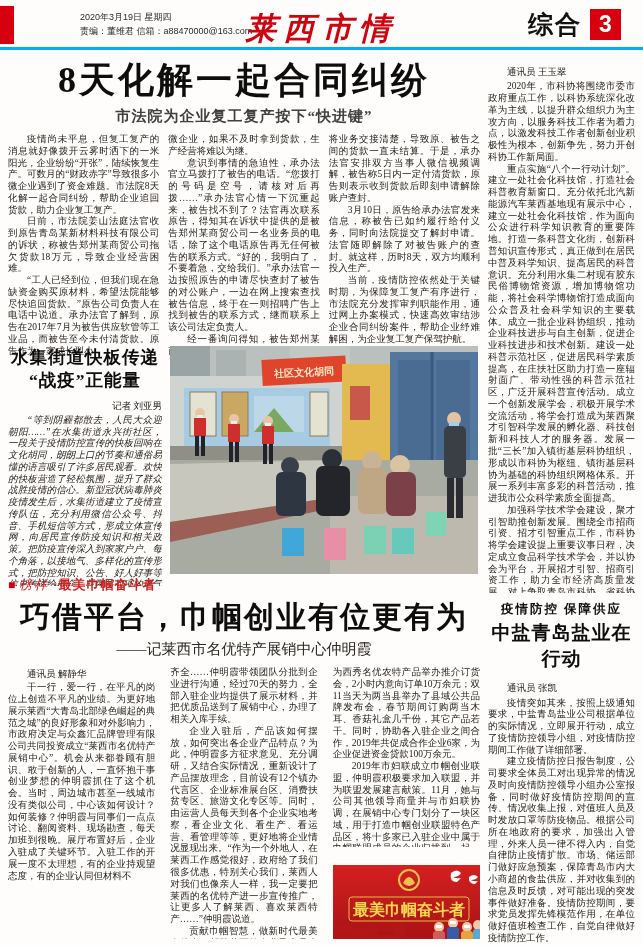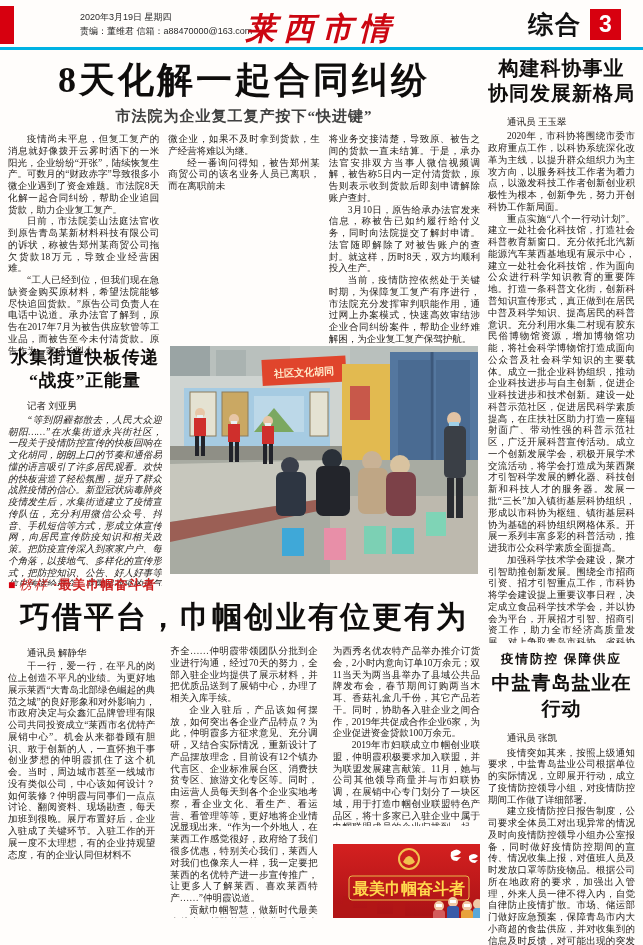--- a/index.html
+++ b/index.html
@@ -38,21 +38,21 @@
     letter-spacing:3px; color:#0f0d0c; }
   .lead-subhead { text-align:center; font-size:15px; font-weight:bold;
     color:#404040; margin-top:2px; letter-spacing:1px; }
   .lead-cols { display:flex; gap:9px; margin-top:8px; }
   .lead-cols .col { width:152px; height:224px; overflow:hidden; }
 
   
   .kuaiban { left:8px; top:346px; width:154px; height:240px; overflow:hidden; }
   .kb-title { text-align:center; font-size:17.5px; font-weight:bold; line-height:1.3;
     color:#0f0d0c; letter-spacing:1px; }
-  .kuaiban .byline { margin-top:7px; }
+  .kuaiban .byline { margin-top:7px;text-align:right; }
   .kuaiban .bodytext { margin-top:2px; }
   .kuaiban .bodytext p { font-style:italic; }
 
   
   .photo { left:170px; top:346px; width:308px; height:228px; overflow:hidden; }
   .photo svg { display:block; }
 
   
   .model { left:8px; top:576px; width:472px; }
   .model-label { font-size:13px; color:#cc1f1f; display:flex; align-items:center; gap:4px; }
@@ -100,20 +100,21 @@
   <div class="lead-headline">8天化解一起合同纠纷</div>
   <div class="lead-subhead">市法院为企业复工复产按下“快进键”</div>
   <div class="lead-cols">
     <div class="col bodytext">
       <p>疫情尚未平息，但复工复产的消息就好像拨开云雾时洒下的一米阳光，企业纷纷“开张”，陆续恢复生产。可数月的“财政赤字”导致很多小微企业遇到了资金难题。市法院8天化解一起合同纠纷，帮助企业追回货款，助力企业复工复产。</p>
       <p>日前，市法院姜山法庭法官收到原告青岛某新材料科技有限公司的诉状，称被告郑州某商贸公司拖欠货款18万元，导致企业经营困难。</p>
       <p>“工人已经到位，但我们现在急缺资金购买原材料，希望法院能够尽快追回货款。”原告公司负责人在电话中说道。承办法官了解到，原告在2017年7月为被告供应软管等工业品，而被告至今未付清货款。原告作为一家成长型小</p>
     </div>
     <div class="col bodytext">
       <p class="cont">微企业，如果不及时拿到货款，生产经营将难以为继。</p>
+      <p>意识到事情的急迫性，承办法官立马拨打了被告的电话。“您拨打的号码是空号，请核对后再拨……”承办法官心情一下沉重起来，被告找不到了？法官再次联系原告，得知其在诉状中提供的是被告郑州某商贸公司一名业务员的电话，除了这个电话原告再无任何被告的联系方式。“好的，我明白了，不要着急，交给我们。”承办法官一边按照原告的申请尽快查封了被告的对公账户，一边在网上搜索查找被告信息，终于在一则招聘广告上找到被告的联系方式，继而联系上该公司法定负责人。</p>
       <p>经一番询问得知，被告郑州某商贸公司的该名业务人员已离职，而在离职前未</p>
     </div>
     <div class="col bodytext">
       <p class="cont">将业务交接清楚，导致原、被告之间的货款一直未结算。于是，承办法官安排双方当事人微信视频调解，被告称5日内一定付清货款，原告则表示收到货款后即刻申请解除账户查封。</p>
       <p>3月10日，原告给承办法官发来信息，称被告已如约履行给付义务，同时向法院提交了解封申请。法官随即解除了对被告账户的查封。就这样，历时8天，双方均顺利投入生产。</p>
       <p>当前，疫情防控依然处于关键时期，为保障复工复产有序进行，市法院充分发挥审判职能作用，通过网上办案模式，快速高效审结涉企业合同纠纷案件，帮助企业纾难解困，为企业复工复产保驾护航。</p>
     </div>
   </div>
 </div>
 
@@ -226,20 +227,21 @@
   </svg>
 </div>
 
 <div class="abs model">
   <div class="model-label">
     <span class="bullet">■</span>
     <span class="prefix">榜样</span>
     <span class="title">·最美巾帼奋斗者</span>
   </div>
   <div class="model-headline">巧借平台，巾帼创业有位更有为</div>
+  <div class="model-subtitle">——记莱西市名优特产展销中心仲明霞</div>
   <div class="model-cols">
     <div class="col bodytext">
       <div class="byline">
         <span>通讯员</span>
         <b>解静华</b>
       </div>
       <p>干一行，爱一行，在平凡的岗位上创造不平凡的业绩。为更好地展示莱西“大青岛北部绿色崛起的典范之城”的良好形象和对外影响力，市政府决定与众鑫汇品牌管理有限公司共同投资成立“莱西市名优特产展销中心”。机会从来都眷顾有胆识、敢于创新的人，一直怀抱干事创业梦想的仲明霞抓住了这个机会。当时，周边城市甚至一线城市没有类似公司，中心该如何设计？如何装修？仲明霞与同事们一点点讨论、翻阅资料、现场勘查，每天加班到很晚。展厅布置好后，企业入驻成了关键环节。入驻工作的开展一度不太理想，有的企业持观望态度，有的企业认同但材料不</p>
     </div>
     <div class="col bodytext">
       <p class="cont">齐全……仲明霞带领团队分批到企业进行沟通，经过70天的努力，全部入驻企业均提供了展示材料，并把优质品送到了展销中心，办理了相关入库手续。</p>
@@ -290,24 +292,20 @@
               <rect x="117" y="56" width="6" height="3" fill="#ffffff"></rect>
             <rect x="131" y="60" width="6" height="3" fill="#ffffff"></rect>
           </g>
         </svg>
       </div>
     </div>
   </div>
 </div>
 
 <div class="abs rightcol">
-  <div class="sci-title">
-    <div>构建科协事业</div>
-    <div>协同发展新格局</div>
-  </div>
   <div class="byline">
     <span>通讯员</span>
     <b>王玉翠</b>
   </div>
   <div class="sci-body bodytext">
     <p>2020年，市科协将围绕市委市政府重点工作，以科协系统深化改革为主线，以提升群众组织力为主攻方向，以服务科技工作者为着力点，以激发科技工作者创新创业积极性为根本，创新争先，努力开创科协工作新局面。</p>
     <p>重点实施“八个一行动计划”。建立一处社会化科技馆，打造社会科普教育新窗口。充分依托北汽新能源汽车莱西基地现有展示中心，建立一处社会化科技馆，作为面向公众进行科学知识教育的重要阵地。打造一条科普文化街，创新科普知识宣传形式，真正做到在居民中普及科学知识、提高居民的科普意识。充分利用水集二村现有胶东民俗博物馆资源，增加博物馆功能，将社会科学博物馆打造成面向公众普及社会科学知识的主要载体。成立一批企业科协组织，推动企业科技进步与自主创新，促进企业科技进步和技术创新。建设一处科普示范社区，促进居民科学素质提高，在庄扶社区助力打造一座辐射面广、带动性强的科普示范社区，广泛开展科普宣传活动。成立一个创新发展学会，积极开展学术交流活动，将学会打造成为莱西聚才引智科学发展的孵化器、科技创新和科技人才的服务器。发展一批“三长”加入镇街基层科协组织，形成以市科协为枢纽、镇街基层科协为基础的科协组织网格体系。开展一系列丰富多彩的科普活动，推进我市公众科学素质全面提高。</p>
     <p>加强科学技术学会建设，聚才引智助推创新发展。围绕全市招商引资、招才引智重点工作，市科协将学会建设提上重要议事日程，决定成立食品科学技术学会，并以协会为平台，开展招才引智、招商引资工作，助力全市经济高质量发展。对上争取青岛市科协、省科协学会支持，依托现有的雀巢公司、九联集团、万福集团等企业成立食品科学技术学会，以此聚才引智，推动食品产业创新发展。依托学会，搭建学术交流平台，联合国家食品科学技术协会，聘请知名度比较高的专家、学者，不定期到我市授课和开展学术研讨，利用学会食品领域专家优势和企业产业平台优势，服务我市食品产业技术创新、升级需求，为推进我市食品科技进步、提升产业技术水平贡献力量，进而助力莱西市高质量发展。</p>
   </div>
 

